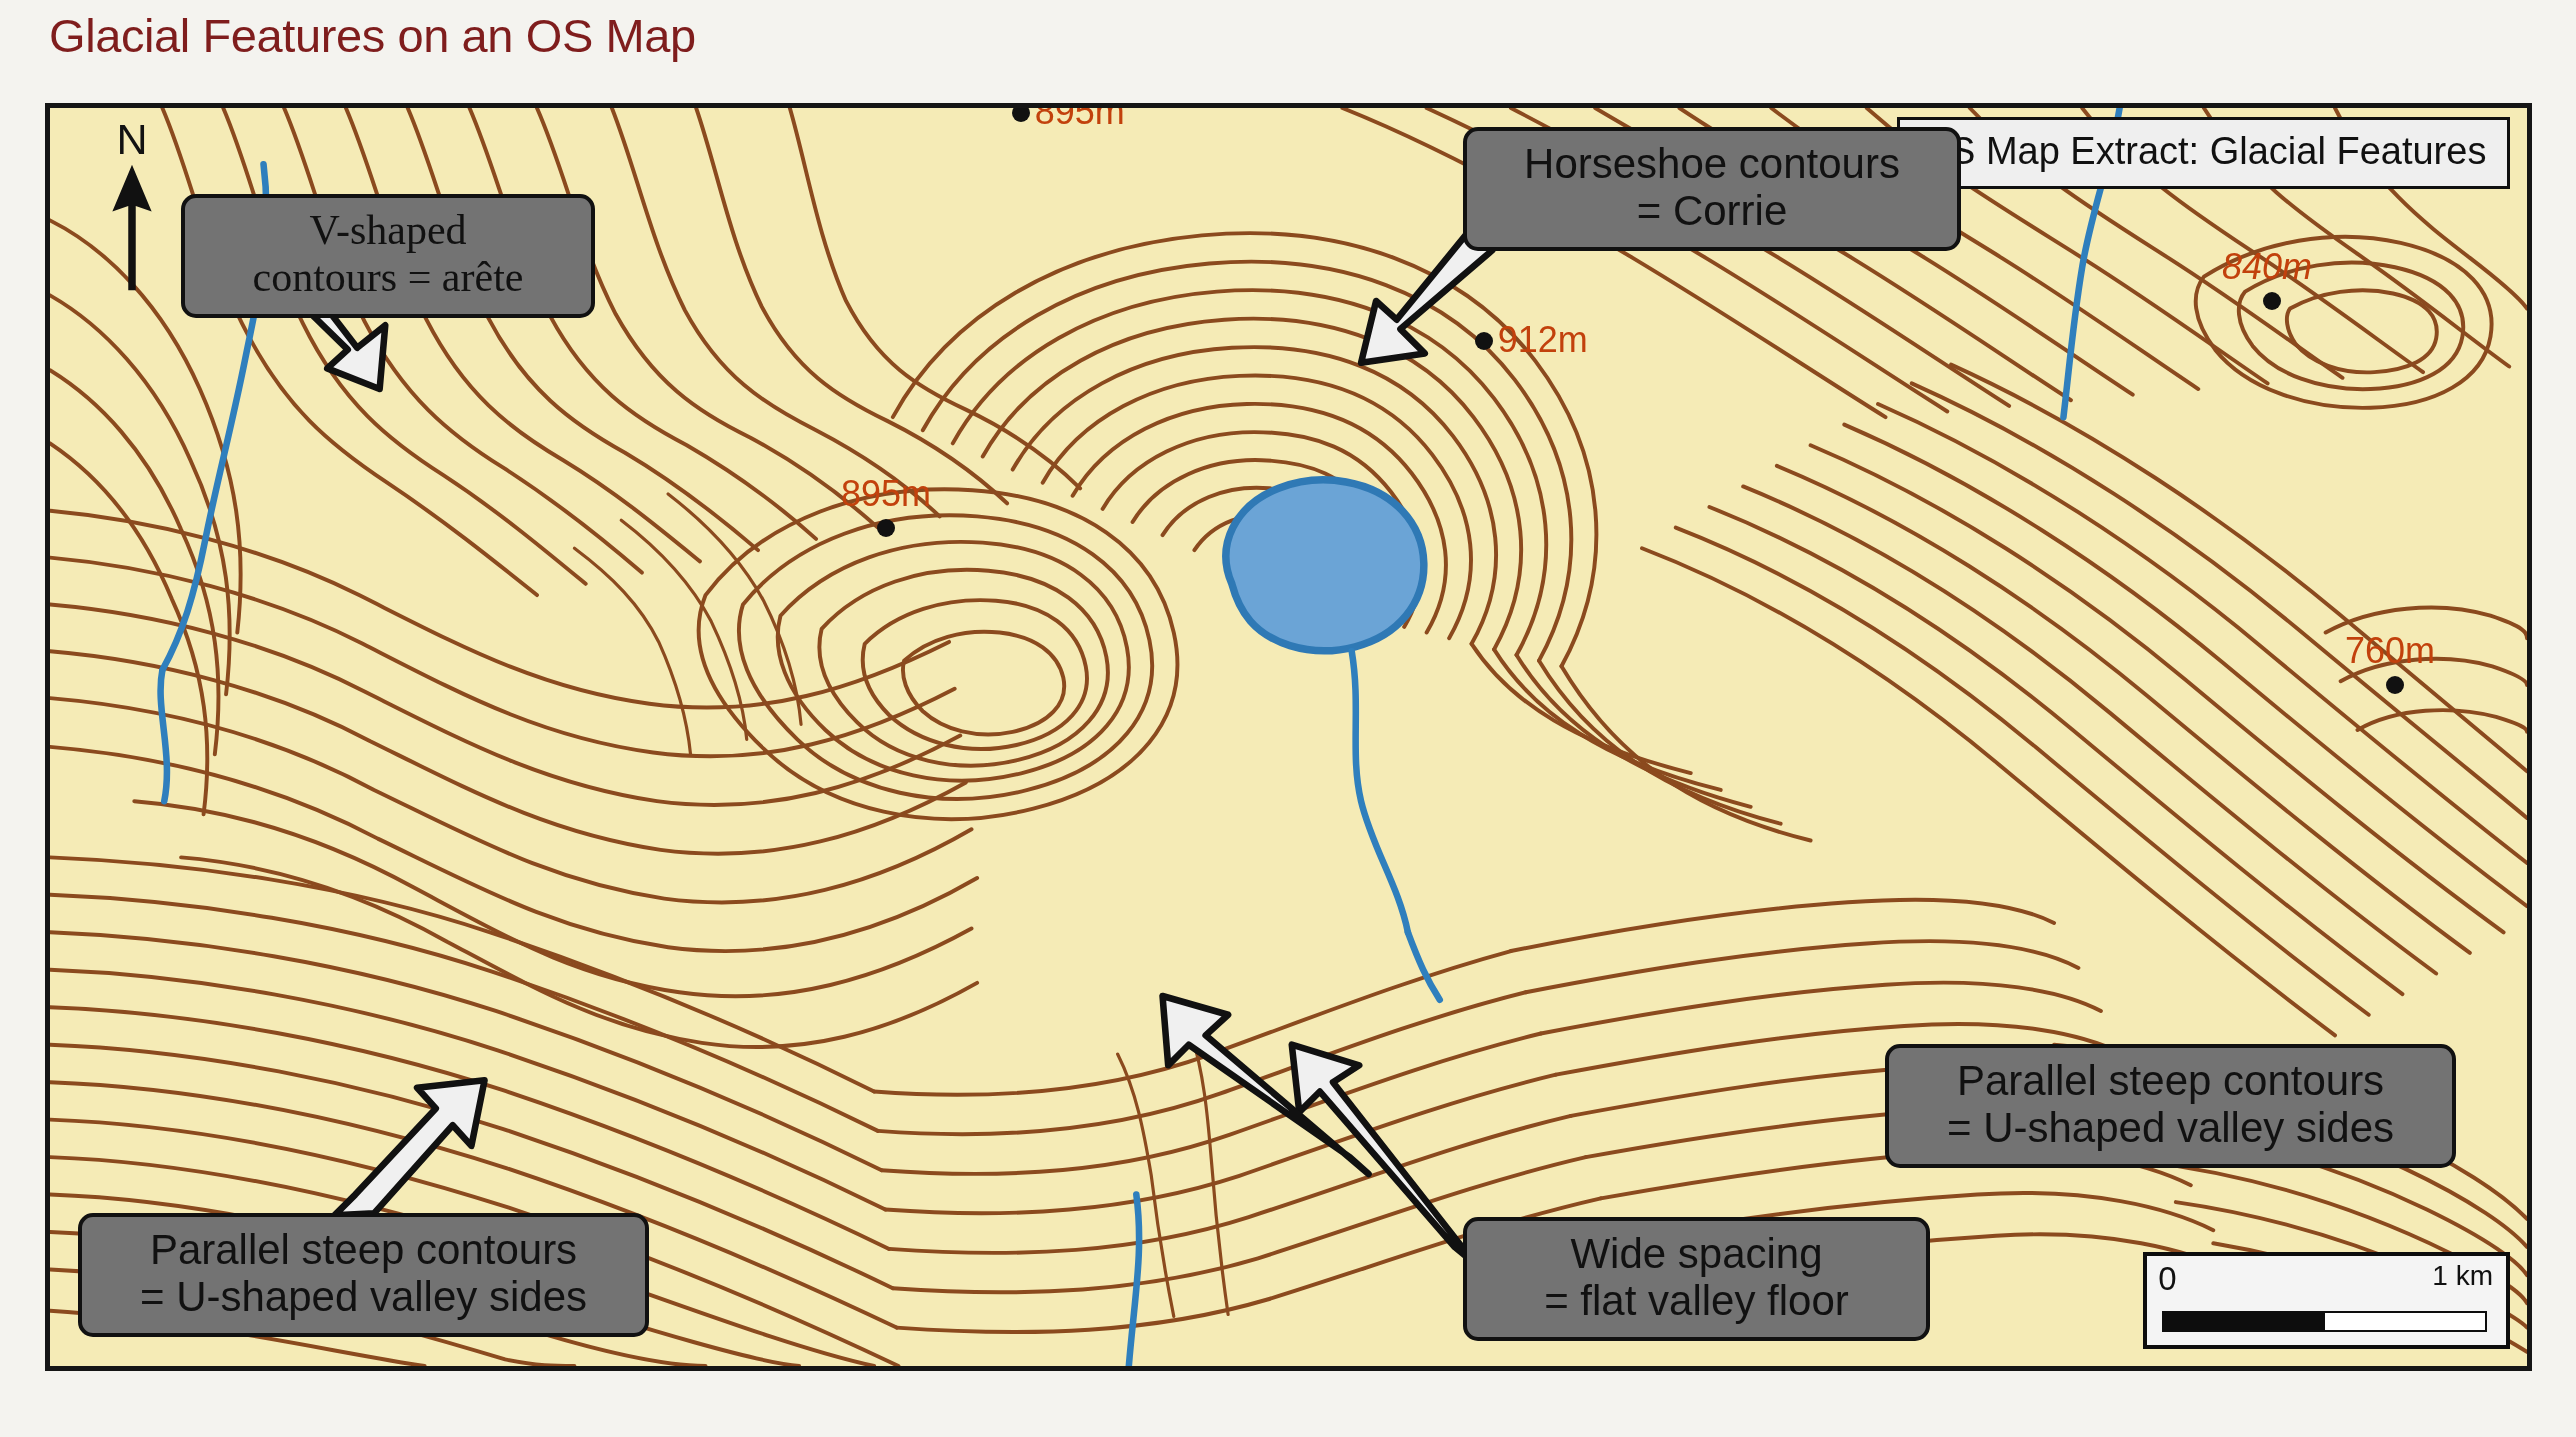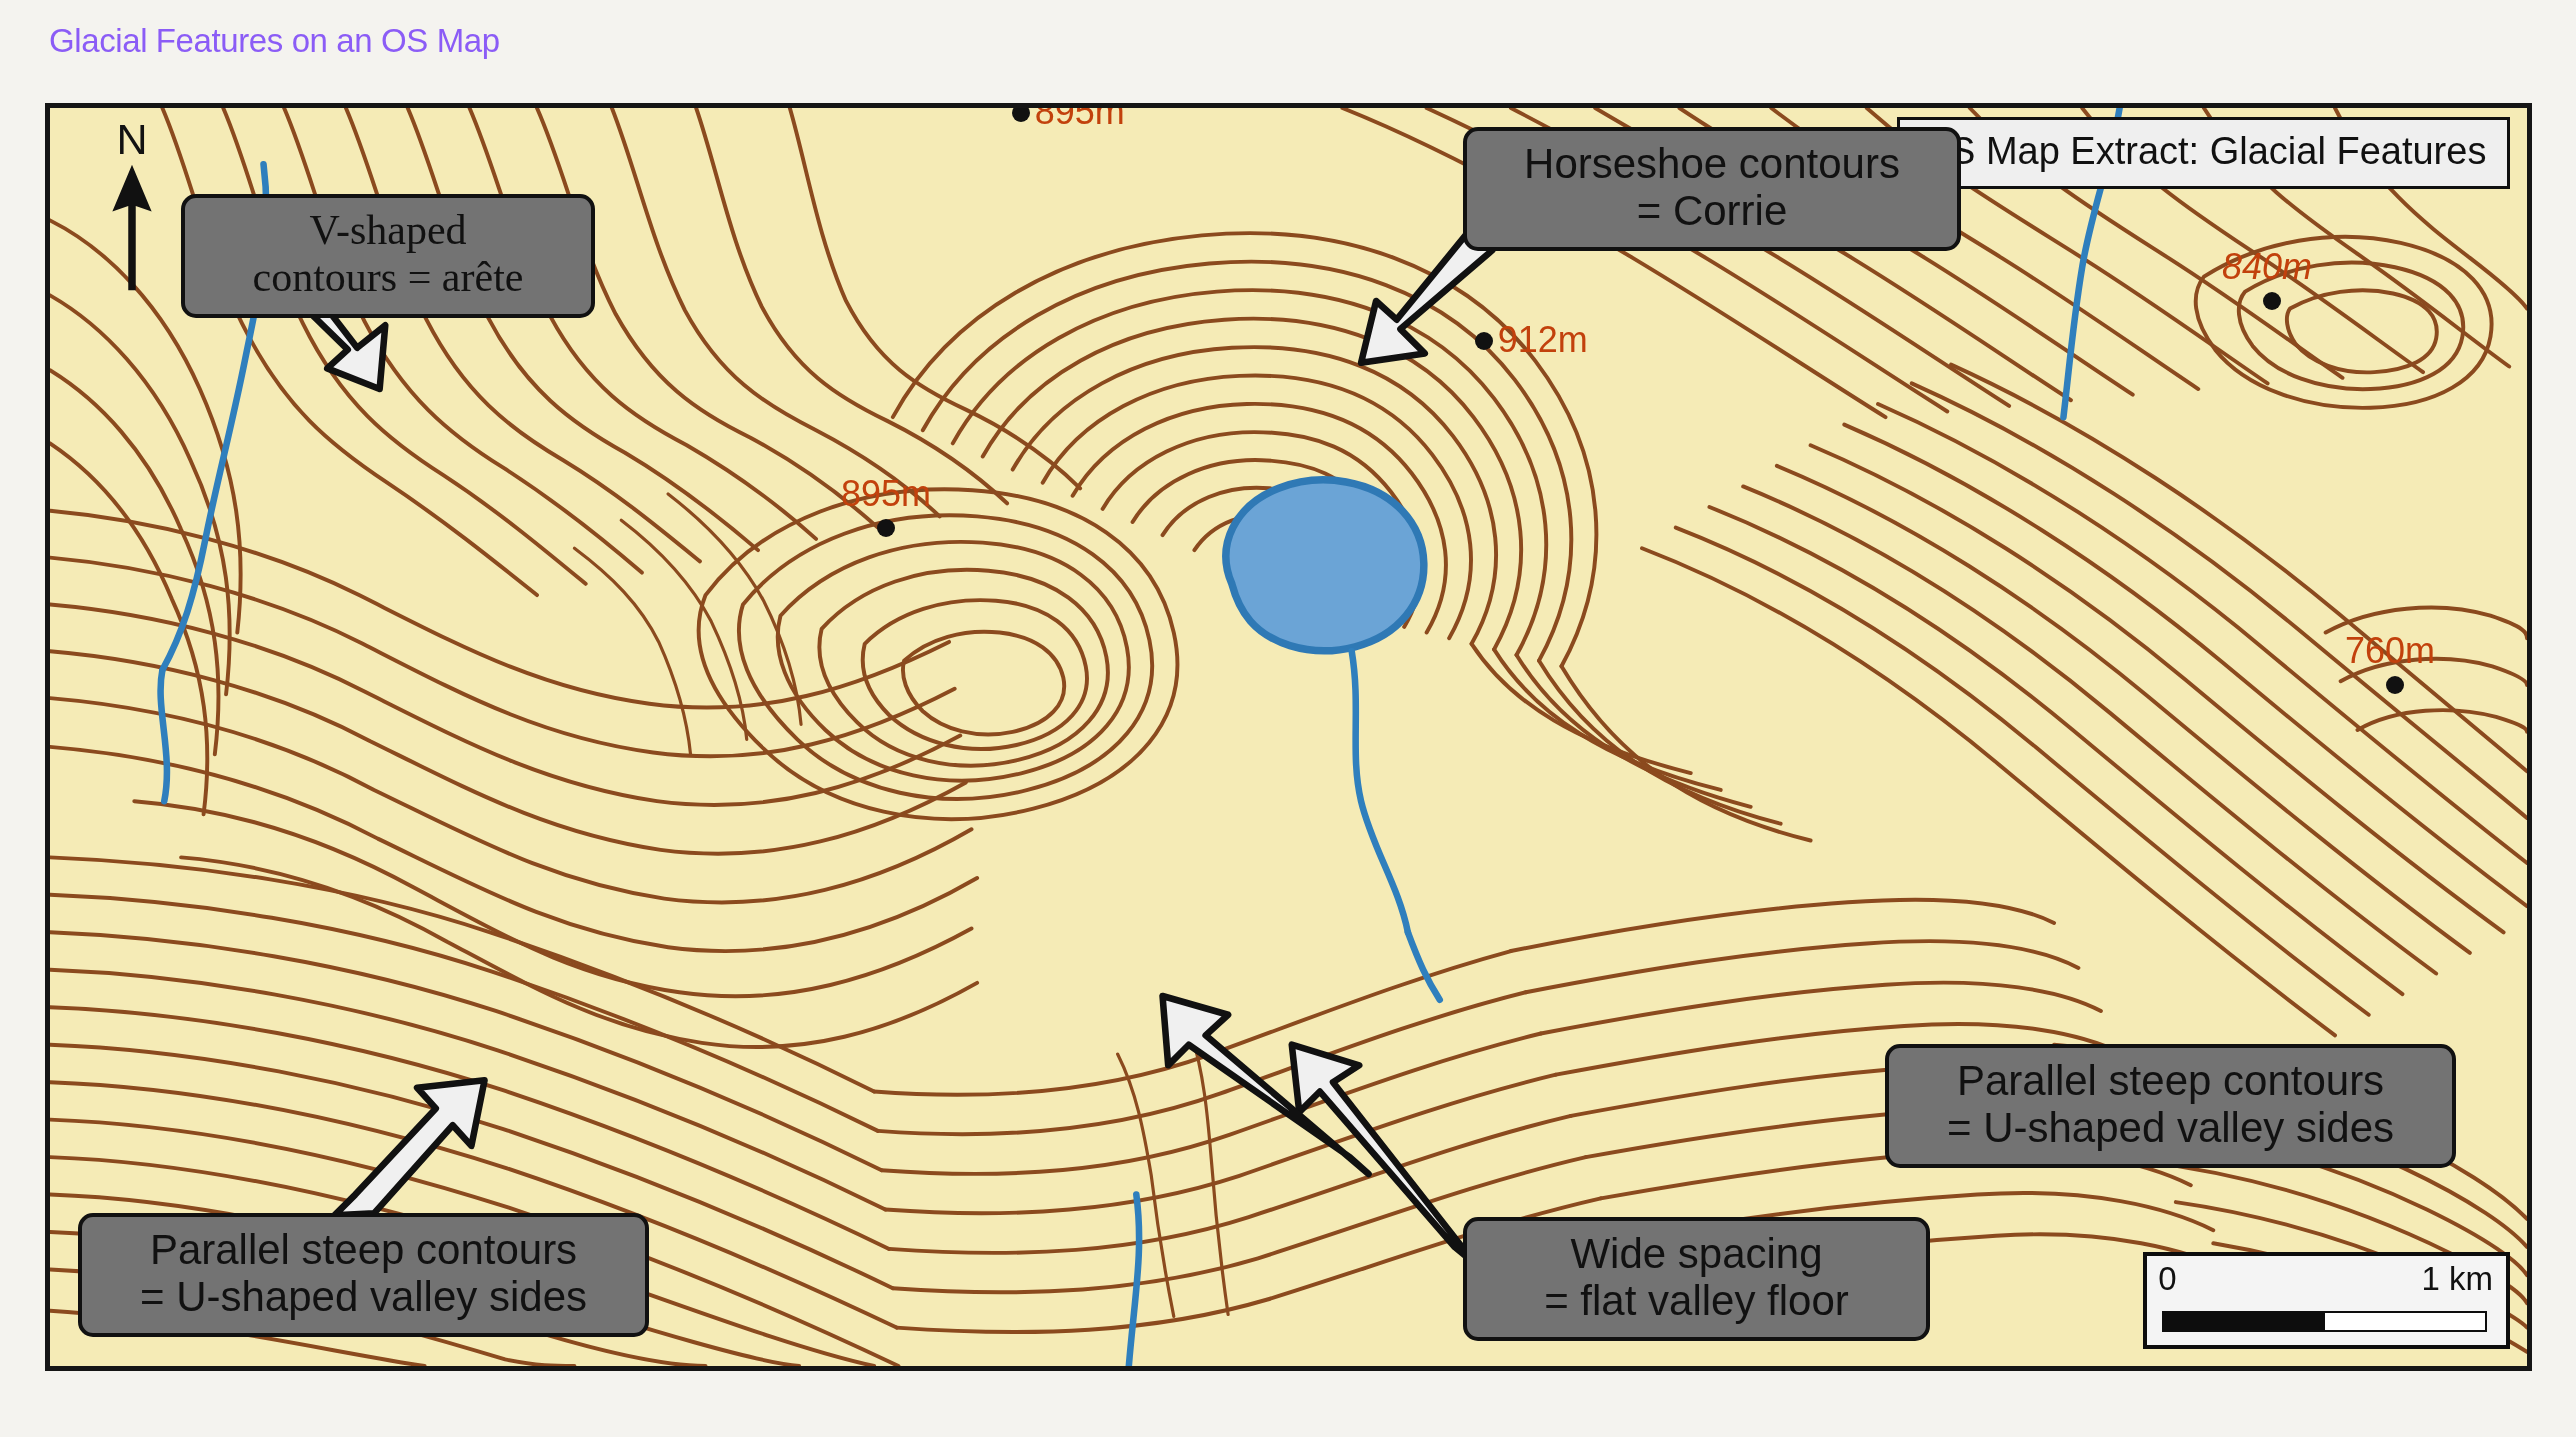--- a/index.html
+++ b/index.html
@@ -4,22 +4,22 @@
 <style>
   html,body{margin:0;padding:0;}
   body{
     width:2576px;height:1438px;
     background:#f4f3ef;
     font-family:"Liberation Sans", sans-serif;
     overflow:hidden;
     position:relative;
   }
   #page-title{
-    position:absolute;left:49px;top:22px;
-    font-size:33px;color:#8b5cf6;
+    position:absolute;left:49px;top:8px;
+    font-size:47px;color:#7f1d1d;
     letter-spacing:-0.4px;
     white-space:nowrap;
   }
   #map-frame{
     position:absolute;left:45px;top:103px;
     width:2487px;height:1268px;
     background:#f5ebb6;
     border:5.6px solid #151515;
     box-sizing:border-box;
     overflow:hidden;
@@ -45,21 +45,21 @@
   #scale-bar{
     position:absolute;right:17px;bottom:17px;
     width:367px;height:97px;
     background:#f4f4f4;border:4.7px solid #0d0d0d;
     box-sizing:border-box;
   }
   #scale-bar .sb-labels{
     position:relative;height:47px;
   }
   #scale-bar .sb-zero{position:absolute;left:11.2px;top:3.7px;font-size:33px;color:#111;}
-  #scale-bar .sb-max{position:absolute;right:13px;top:3.7px;font-size:33px;color:#111;margin-left:28px;}
+  #scale-bar .sb-max{position:absolute;right:13px;top:3.7px;font-size:28px;color:#111;margin-left:28px;}
   #scale-bar .sb-track{
     position:absolute;left:15px;right:19px;bottom:13px;height:20.6px;
     display:flex;border:2.8px solid #0d0d0d;box-sizing:border-box;
   }
   #scale-bar .sb-seg{flex:1 1 50%;}
   #scale-bar .sb-seg.filled{background:#0d0d0d;}
   #scale-bar .sb-seg.empty{background:#ffffff;}
 
   
   .spot{position:absolute;font-size:36px;color:#c2410c;white-space:nowrap;}

